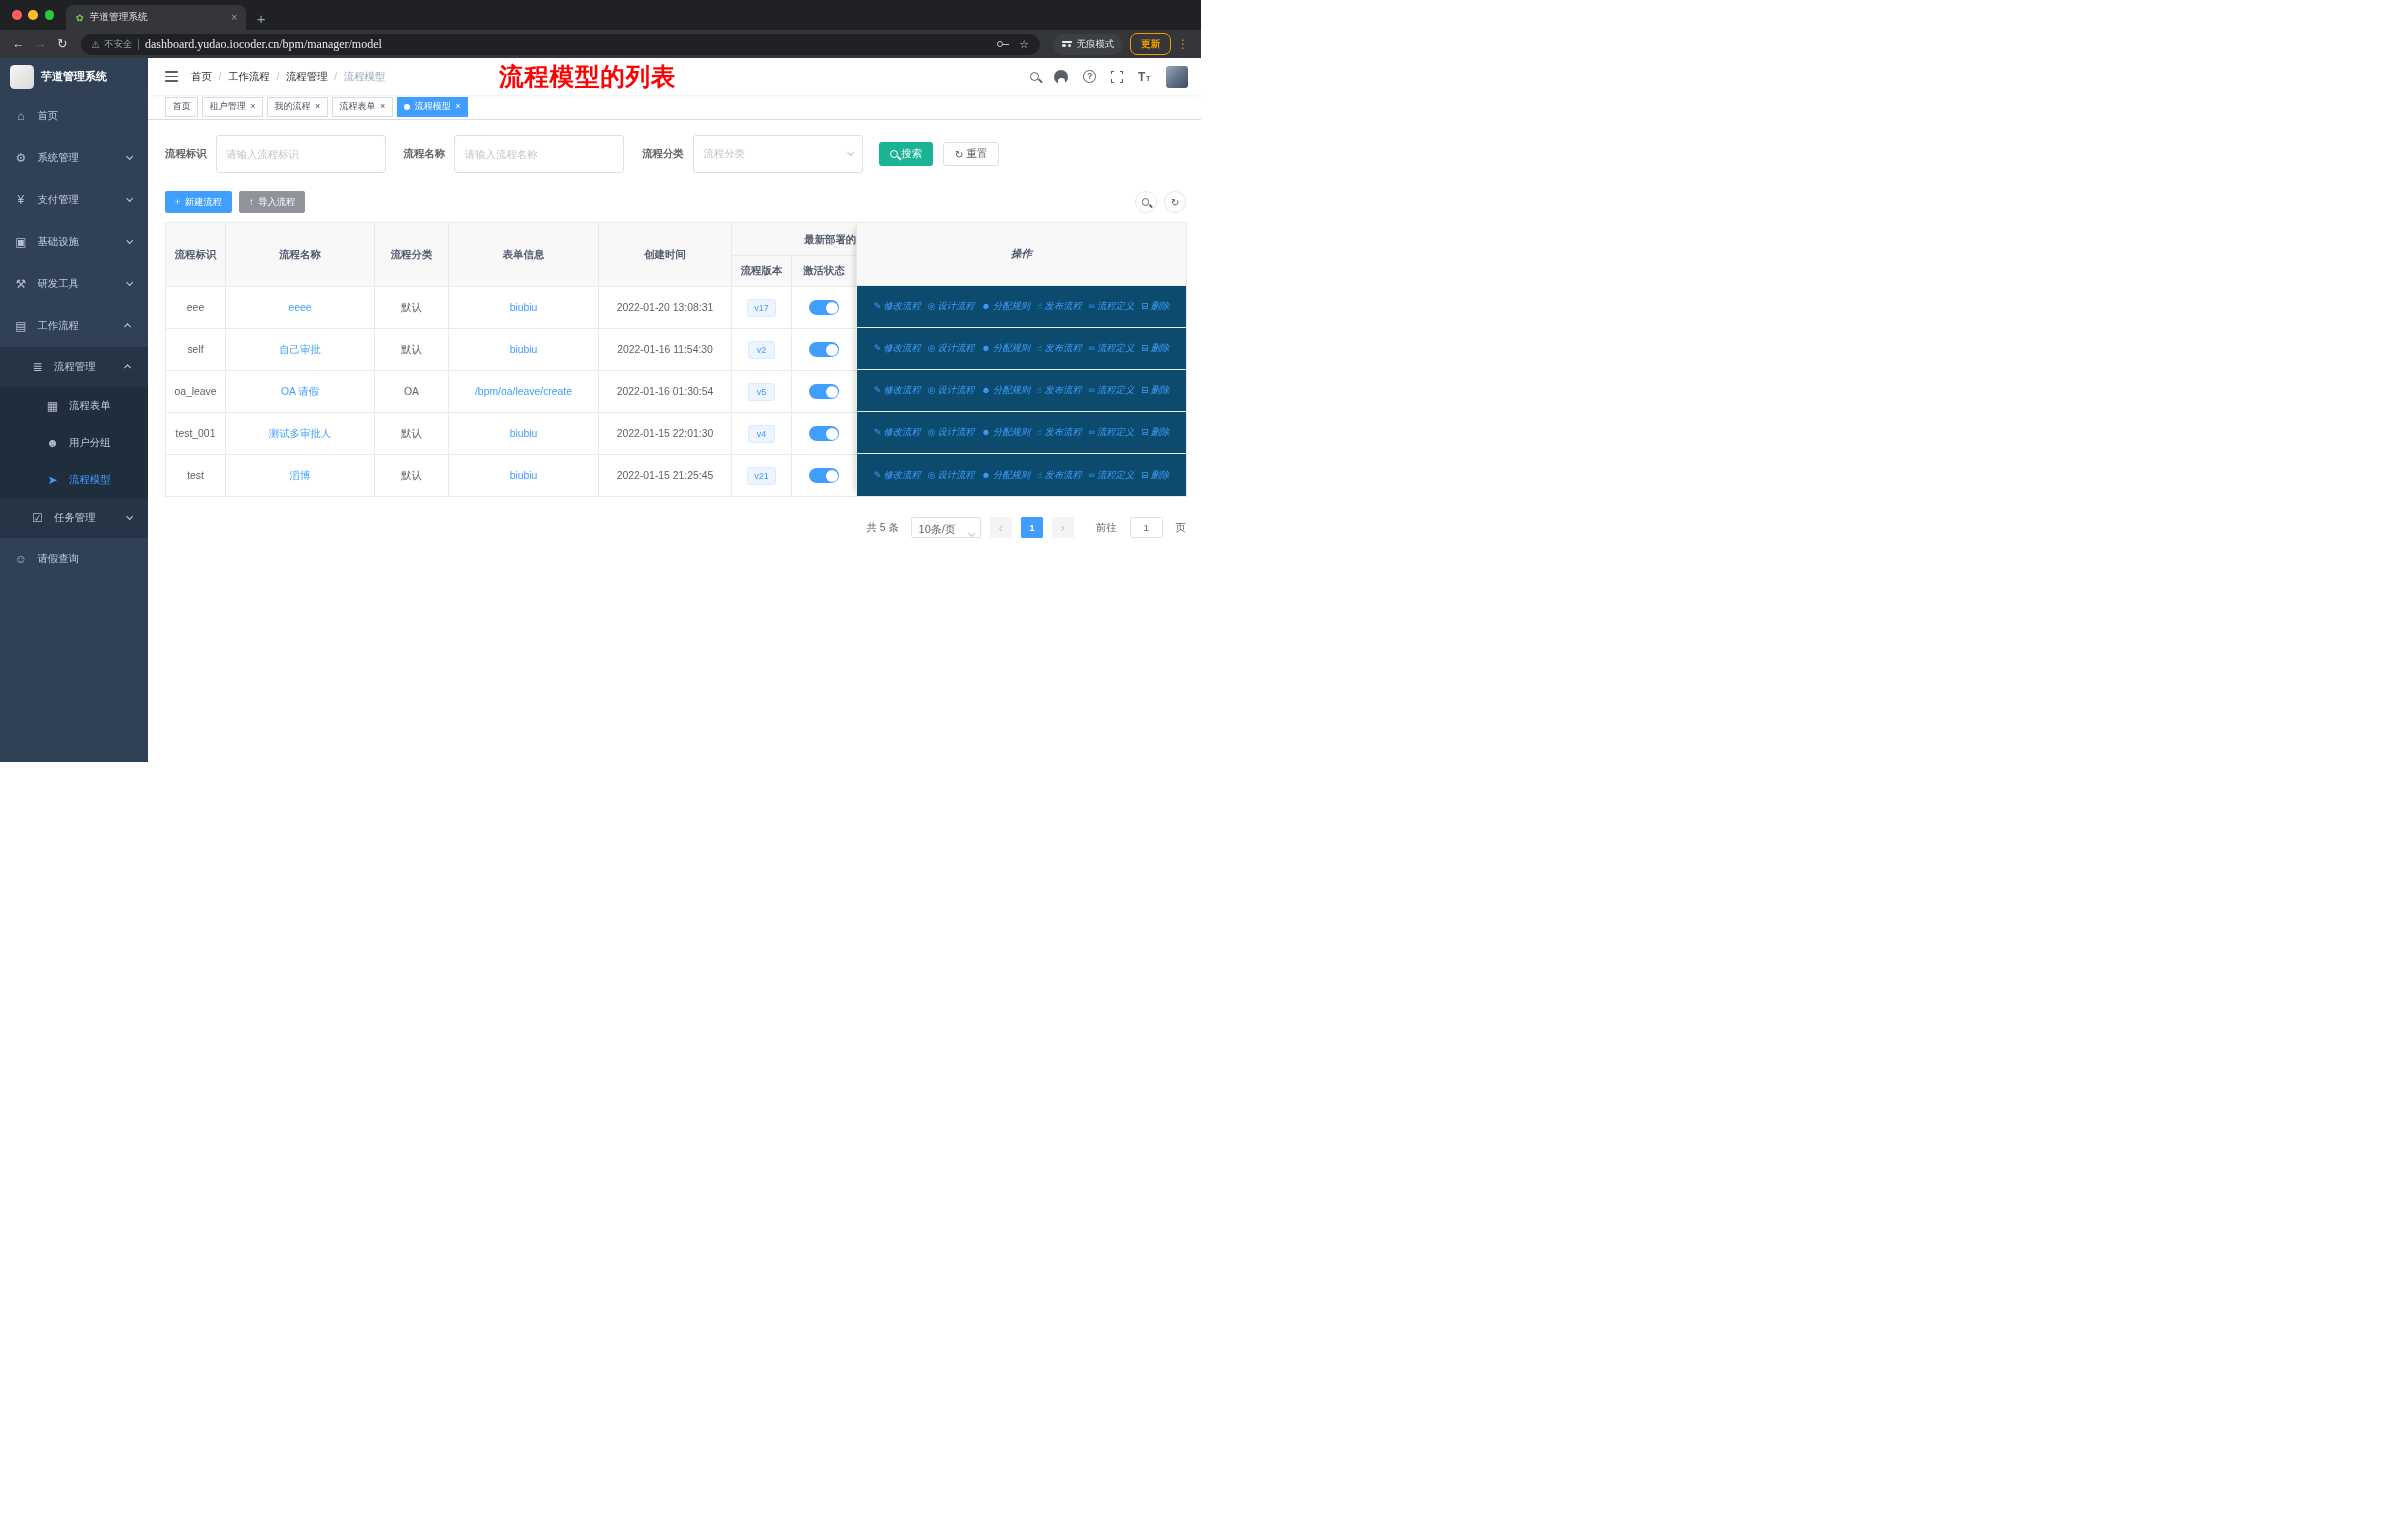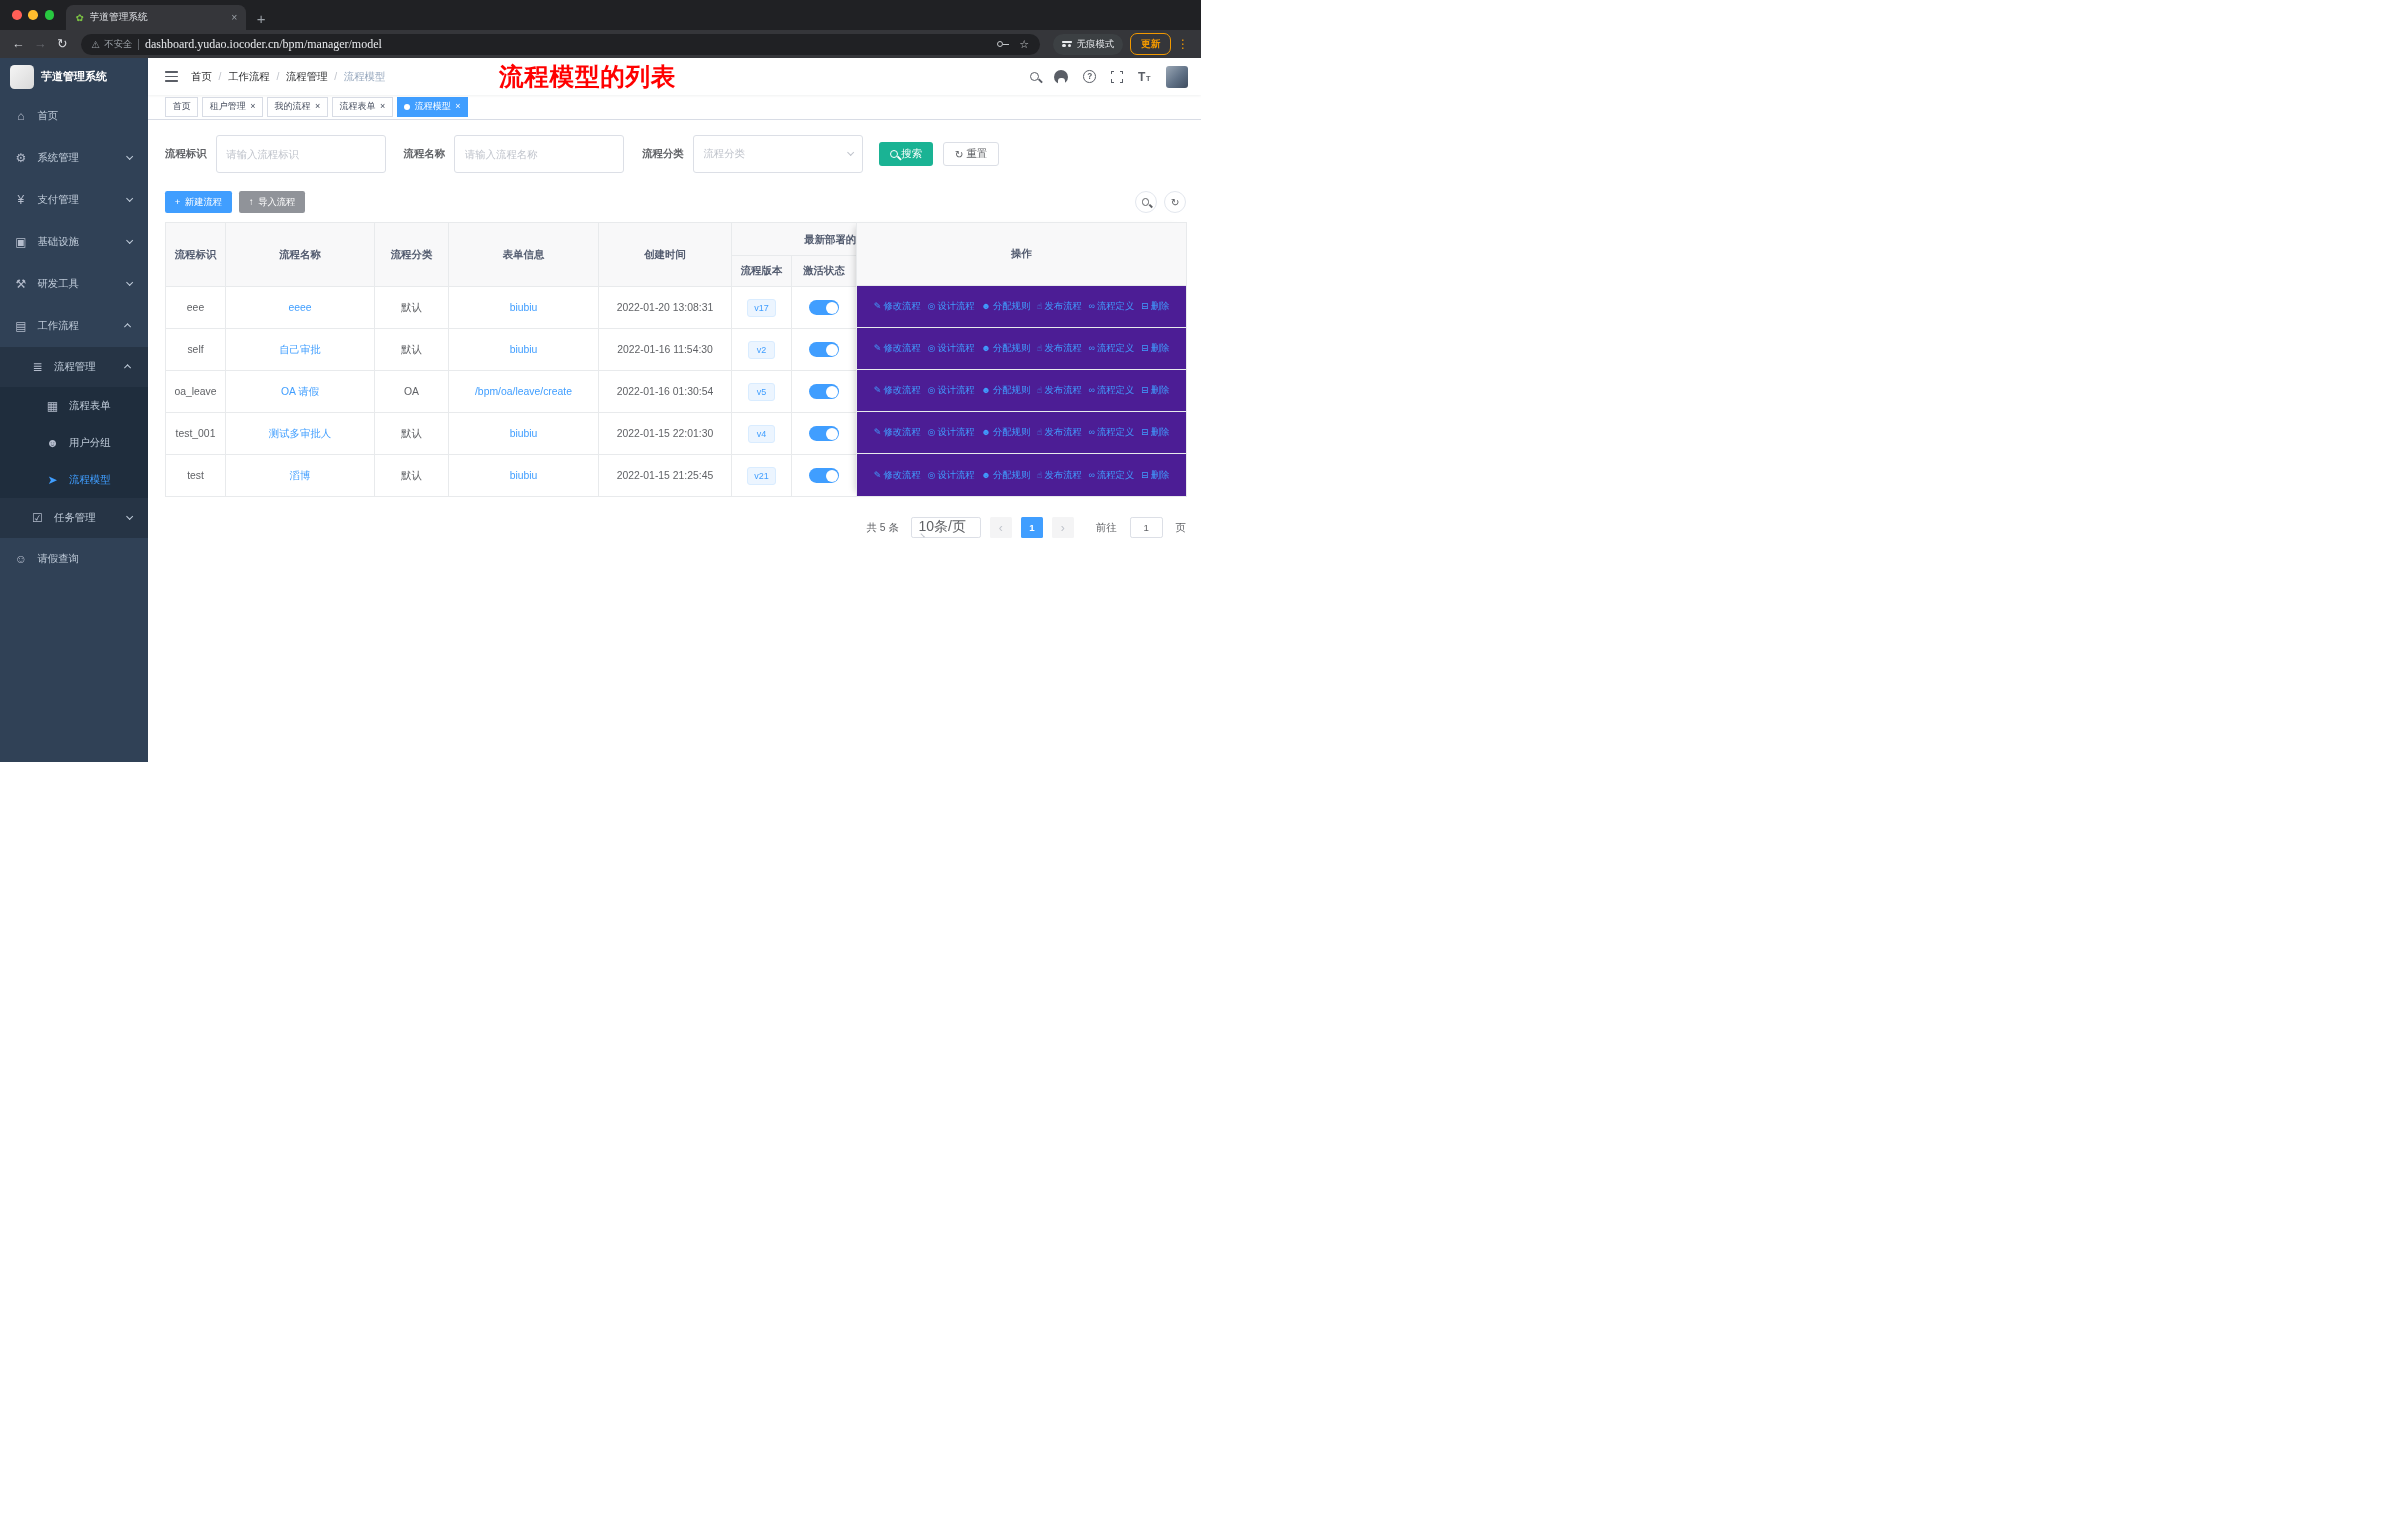--- a/index.html
+++ b/index.html
@@ -119,31 +119,31 @@
   .grid th { background:#f8f8f9; color:#515a6e; font-weight:700; font-size:10.4px; height:33px; }
   .grid tr.subrow th { height:31px; }
   .grid td { height:42px; color:#606266; font-size:10.4px; background:#fff; }
   th.group { position:relative; overflow:visible; }
   .group-label { position:absolute; left:0; top:0; width:238px; height:33px; line-height:33px; text-align:center; white-space:nowrap; font-weight:700; color:#515a6e; }
   .link { color:#409EFF; text-decoration:none; }
   .vtag { display:inline-block; min-width:27px; padding:0 6.7px; height:18px; line-height:16.4px; background:#ecf5ff; border:0.7px solid #d9ecff; border-radius:3px; color:#409EFF; font-size:9px; }
   .toggle { width:30px; height:15px; border-radius:7.4px; background:#409EFF; display:inline-block; position:relative; vertical-align:middle; }
   .toggle .knob { position:absolute; right:1.5px; top:1.5px; width:12px; height:12px; border-radius:50%; background:#fff; }
 
-  .actions-col { position:absolute; top:0; left:691px; width:331px; z-index:3; background:#4c1d95; border:0.7px solid #e8eaec; box-shadow:-5.2px 0 6.7px -4.5px rgba(0,0,0,.18); }
+  .actions-col { position:absolute; top:0; left:691px; width:331px; z-index:3; background:#0c4a6e; border:0.7px solid #e8eaec; box-shadow:-5.2px 0 6.7px -4.5px rgba(0,0,0,.18);font-style:italic; }
   .a-head { height:63px; background:#f8f8f9; border-bottom:0.7px solid #e8eaec; display:flex; align-items:center; justify-content:center; font-weight:700; color:#515a6e; font-size:10.4px; }
   .a-row { height:42px; border-bottom:0.7px solid #e8eaec; display:flex; align-items:center; justify-content:center; gap:6.7px; white-space:nowrap; }
   .a-row:last-child { border-bottom:none; }
   .a-link { color:#409EFF; text-decoration:none; font-size:9.3px; display:flex; align-items:center; gap:2.2px; }
   .a-link .ai { font-size:9px; line-height:1; }
 
   
   .pager { width:1021px; display:flex; align-items:center; justify-content:flex-end; margin-top:20px; color:#606266; font-size:10.4px; }
   .pg-total { margin-right:12px; }
-  .page-size { width:70px; height:21px; border:0.7px solid #dcdfe6; border-radius:2.2px; display:flex; align-items:flex-start; justify-content:space-between; padding:0 6.7px; font-size:14px; color:#606266; background:#fff;flex-direction:column; }
+  .page-size { width:70px; height:21px; border:0.7px solid #dcdfe6; border-radius:2.2px; display:flex; align-items:flex-end; justify-content:space-between; padding:0 6.7px; font-size:11px; color:#606266; background:#fff; }
   .pg-btn { width:22px; height:21px; background:#f4f4f5; border-radius:1.5px; display:flex; align-items:center; justify-content:center; color:#c0c4cc; font-size:12px; margin-left:9px; }
   .pg-cur { width:22px; height:21px; background:#409EFF; border-radius:1.5px; display:flex; align-items:center; justify-content:center; color:#fff; font-weight:700; margin-left:9px; font-size:9.7px; }
   .goto { display:flex; align-items:center; gap:13px; margin-left:22px; }
   .goto-input { width:33px; height:21px; border:0.7px solid #dcdfe6; border-radius:2.2px; text-align:center; color:#606266; font-size:9.7px; outline:none; }
 </style>
 </head>
 <body>
 
 <div data-interactable="false">
   <div class="tabstrip" data-interactable="false">

